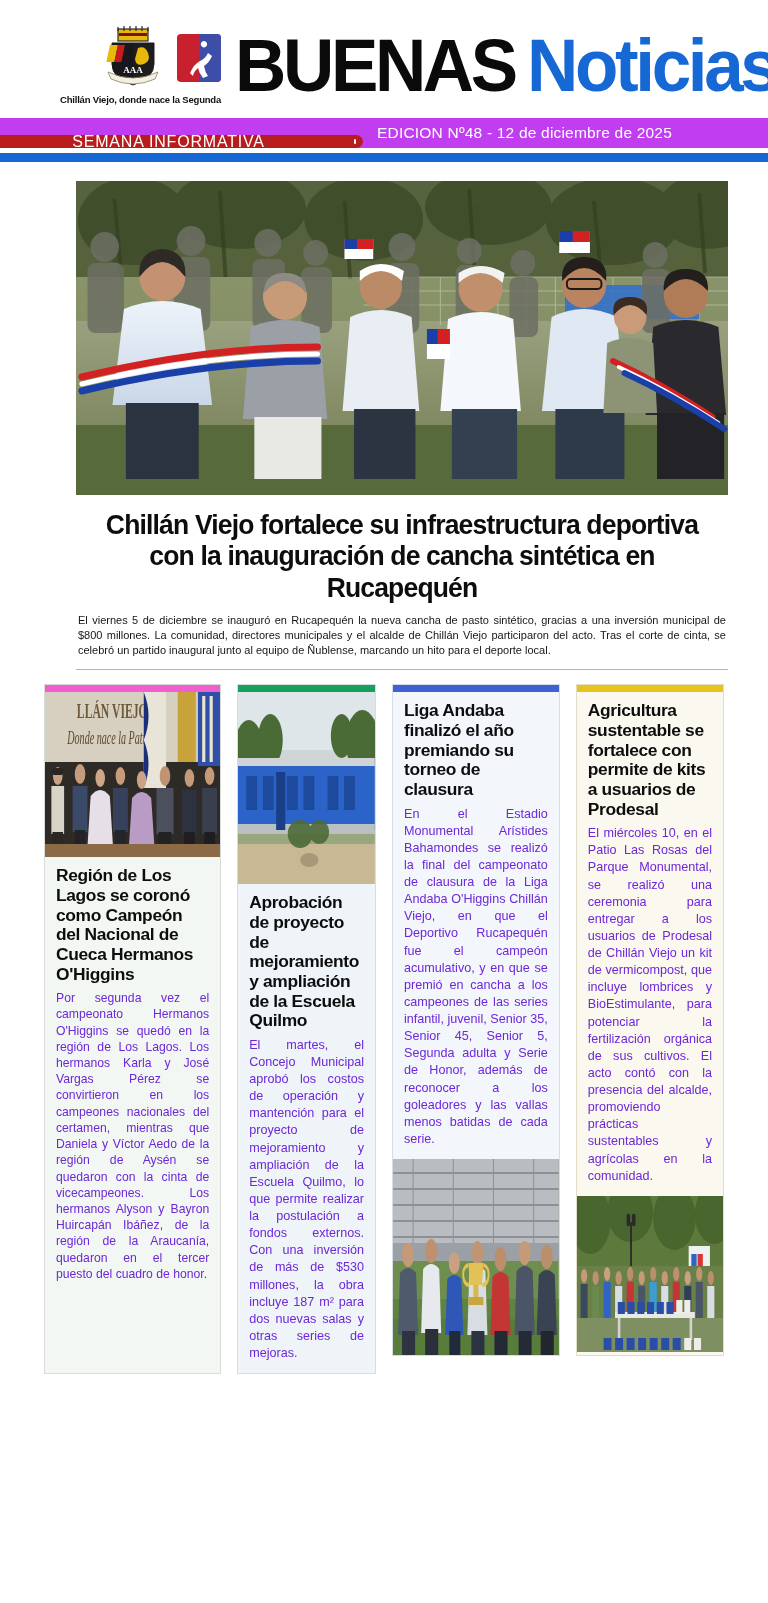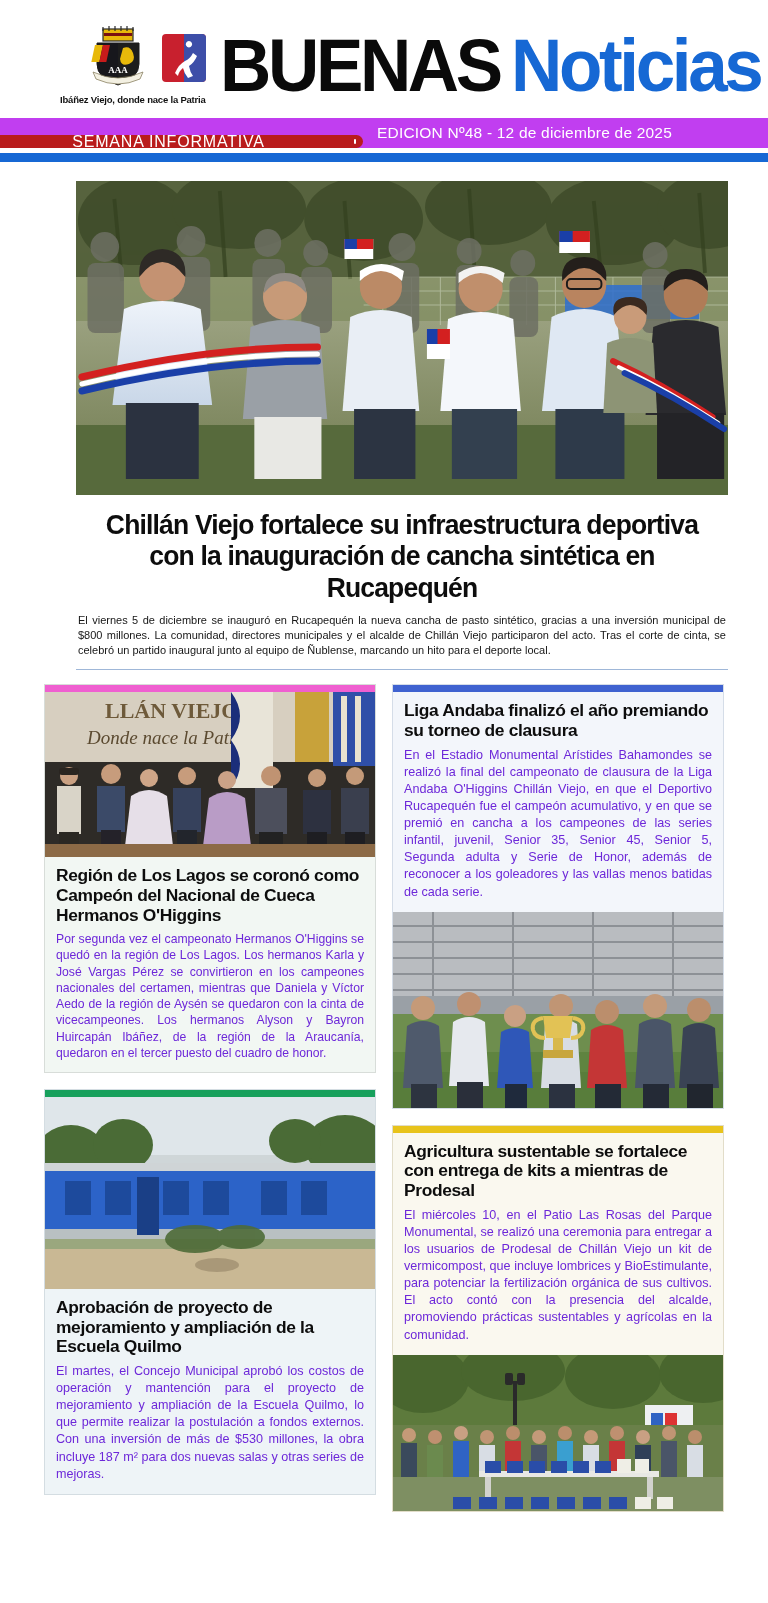--- a/index.html
+++ b/index.html
@@ -162,21 +162,21 @@
     background: #9fb7d8;
   }
 
   
   .grid {
     display: flex;
     gap: 16px;
     padding: 14px 40px 18px 44px;
     align-items: flex-start;
   }
-  .col { width: 332px; display: flex; flex-direction: column; gap: 16px; align-items: center; }
+  .col { width: 332px; display: flex; gap: 16px; }
 
   .card {
     background: #f2f7f3;
     border: 1px solid #d8ddd9;
     overflow: hidden;
     display: flex;
     flex-direction: column;
   }
   .card.blue  { background: #f3f6fb; border-color: #d5dde8; }
   .card.cream { background: #faf8ef; border-color: #e2ddc9; }
@@ -231,21 +231,21 @@
         </span>
         <span>
           <svg class="sport-logo" viewBox="0 0 44 56">
             <path d="M4 4 h36 a4 4 0 0 1 4 4 v40 a4 4 0 0 1 -4 4 h-36 a4 4 0 0 1 -4 -4 v-40 a4 4 0 0 1 4 -4 z" fill="#c8202e"></path>
             <path d="M22 4 h18 a4 4 0 0 1 4 4 v40 a4 4 0 0 1 -4 4 h-18 z" fill="#3d4ea8"></path>
             <path d="M27 11 a3.2 3.2 0 1 1 -0.1 0 z" fill="#ffffff"></path>
             <path d="M13 43 q4 -9 10 -12 q5 -2 8 -8 l4 3 q-3 7 -8 10 q1 6 4 10 l-5 2 q-4 -5 -5 -10 q-4 3 -5 8 z" fill="#ffffff"></path>
           </svg>
         </span>
       </div>
-      <div class="crest-caption">Ibáñez Viejo, donde nace la Patria</div>
+      <div class="crest-caption">Chillán Viejo, donde nace la Segunda</div>
     </div>
 
     <div class="wordmark">
       <span class="wm-buenas">BUENAS</span>
       <span class="wm-noticias">Noticias</span>
     </div>
   </div>
 
   <div class="ribbon">
     <div class="ribbon-green">
@@ -540,21 +540,21 @@
               <rect x="160" y="126" width="10" height="12" fill="#d8b84c"></rect>
               <rect x="150" y="138" width="30" height="8" fill="#c8a63e"></rect>
             </g>
           </svg>
         </div>
       </div>
 
       <div class="card cream">
         <div class="accent" style="background:#e8c31b"></div>
         <div class="card-body">
-          <h2 class="card-title">Agricultura sustentable se fortalece con entrega de kits a mientras de Prodesal</h2>
+          <h2 class="card-title">Agricultura sustentable se fortalece con permite de kits a usuarios de Prodesal</h2>
           <p class="card-text rt">El miércoles 10, en el Patio Las Rosas del Parque Monumental, se realizó una ceremonia para entregar a los usuarios de Prodesal de Chillán Viejo un kit de vermicompost, que incluye lombrices y BioEstimulante, para potenciar la fertilización orgánica de sus cultivos. El acto contó con la presencia del alcalde, promoviendo prácticas sustentables y agrícolas en la comunidad.</p>
         </div>
         <div class="card-photo" style="height:156px">
           <svg viewBox="0 0 330 156" preserveAspectRatio="none">
             <rect width="330" height="156" fill="#7e8f62"></rect>
             <rect x="0" y="0" width="330" height="74" fill="#5d7a3c"></rect>
             <g fill="#47642d" opacity="0.9">
               <ellipse cx="30" cy="24" rx="46" ry="34"></ellipse>
                 <ellipse cx="120" cy="16" rx="52" ry="30"></ellipse>
               <ellipse cx="220" cy="22" rx="48" ry="32"></ellipse>

